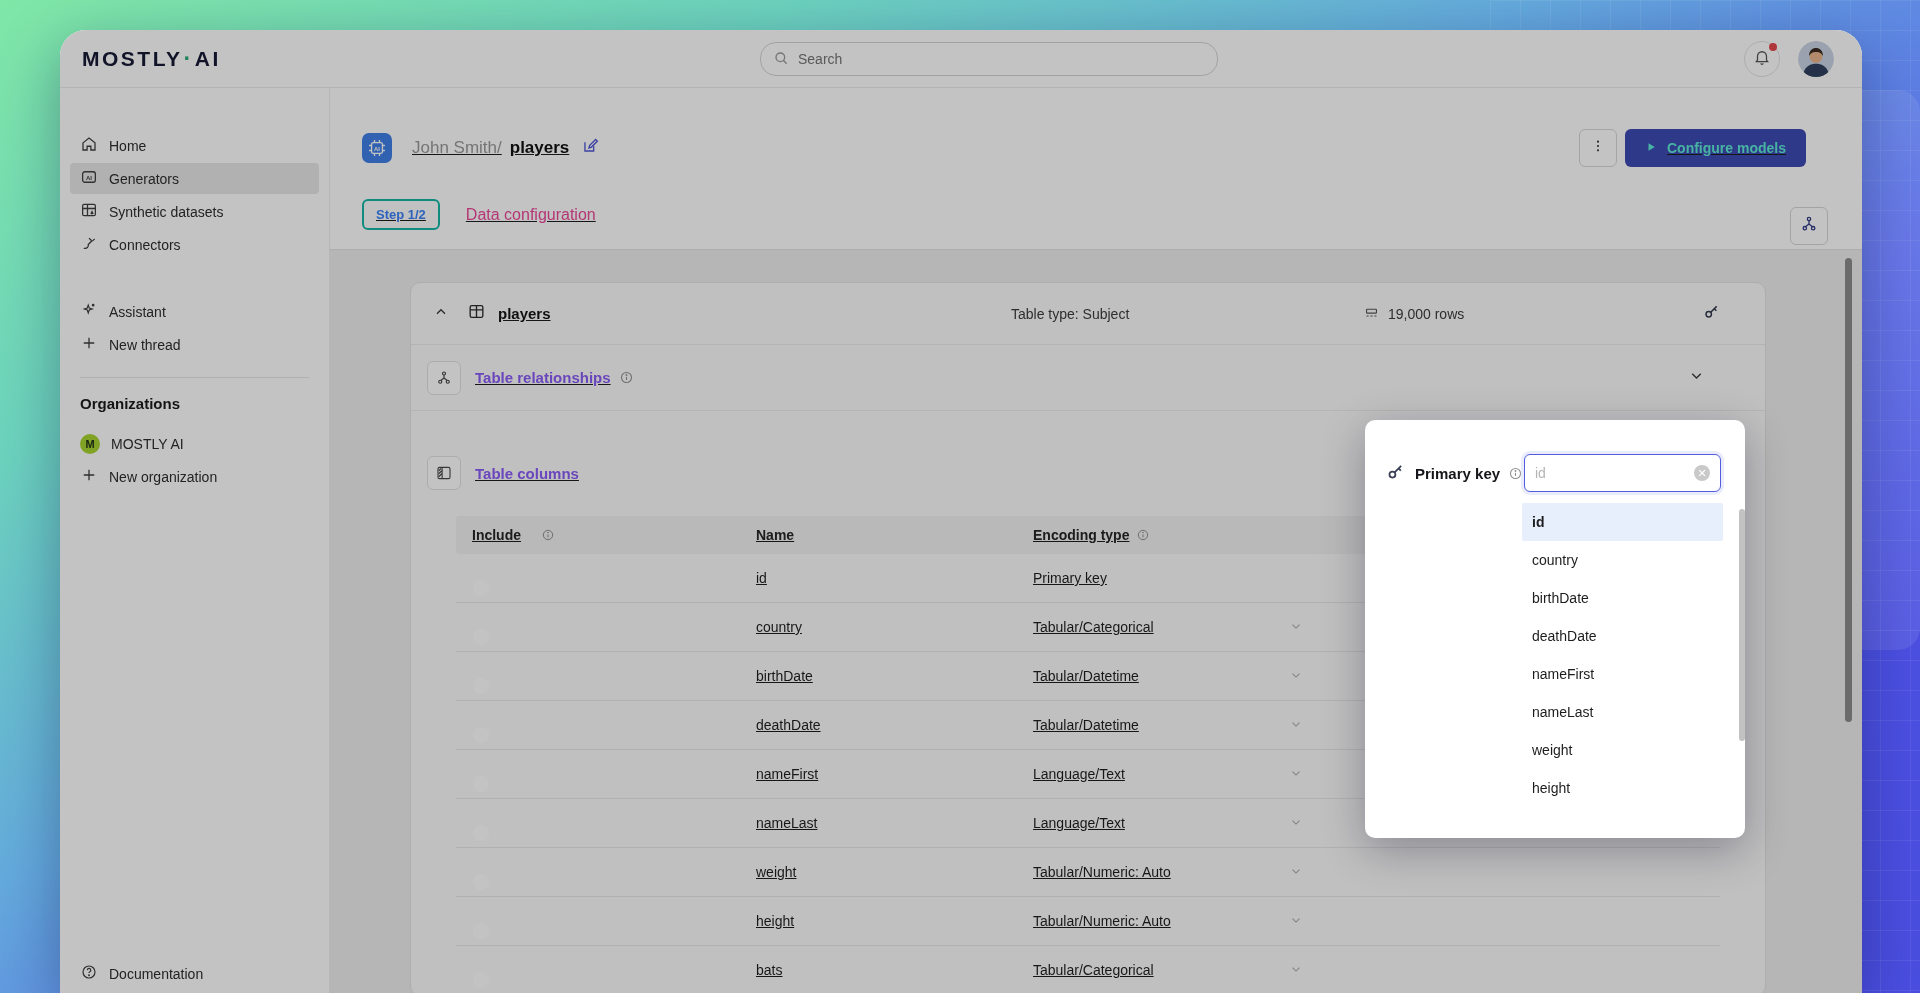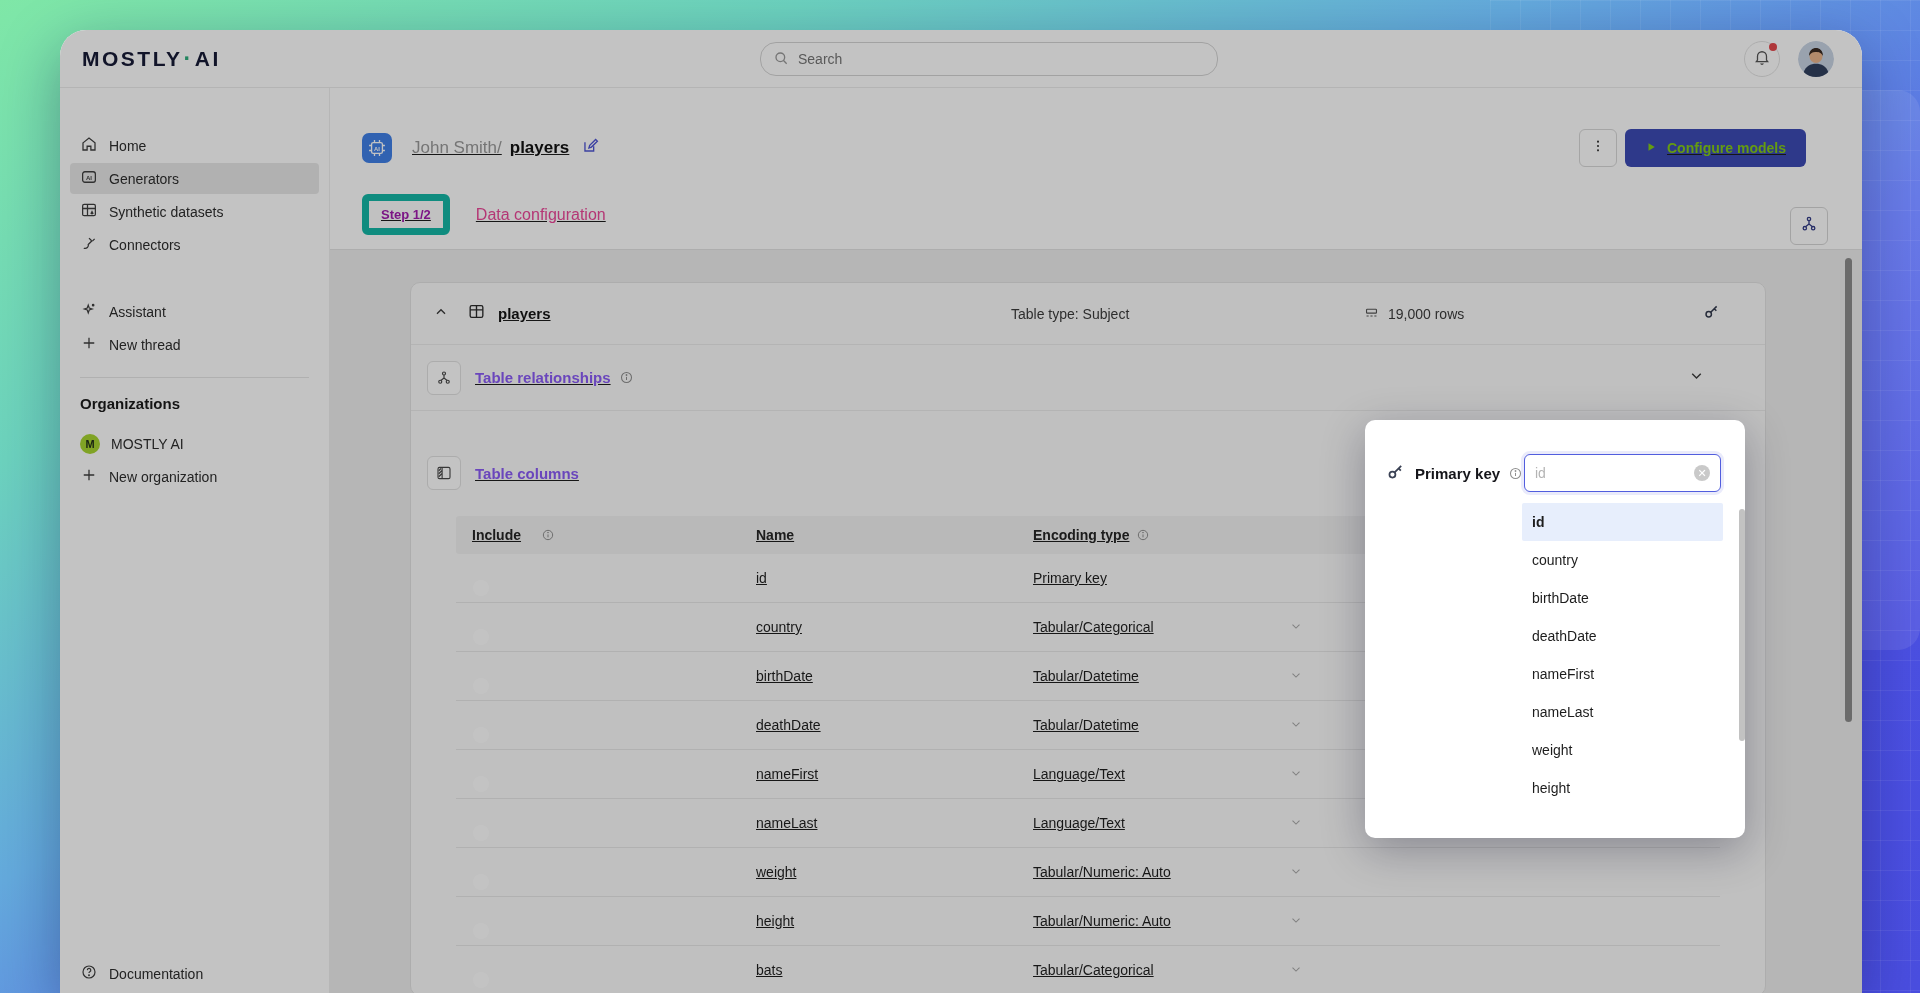--- a/index.html
+++ b/index.html
@@ -48,24 +48,24 @@
   
   .content{flex:1;display:flex;flex-direction:column;background:#fff;position:relative;min-width:0;text-decoration:underline;}
   .page-header{height:92px;display:flex;align-items:center;padding:28px 56px 0 32px;background:#fff;}
   .bc-icon{width:30px;height:30px;border-radius:7px;background:#4080e8;color:#fff;display:flex;align-items:center;justify-content:center;}
   .breadcrumb{display:flex;align-items:center;gap:8px;margin-left:20px;font-size:17px;}
   .bc-owner{color:#9a9a9a;}
   .bc-name{color:#121212;font-weight:700;}
   .edit-ic{color:#4f55d4;margin-left:4px;}
   .header-actions{margin-left:auto;display:flex;gap:8px;align-items:center;}
   .kebab-btn{width:38px;height:38px;border:1px solid #d8d8d8;border-radius:6px;background:#fff;display:flex;align-items:center;justify-content:center;color:#3a3a3a;}
-  .primary-btn{height:38px;padding:0 20px;border:0;border-radius:6px;background:#3d4bb5;color:#84cc16;font-size:14px;font-weight:600;display:flex;align-items:center;gap:10px;}
+  .primary-btn{height:38px;padding:0 20px;border:0;border-radius:6px;background:#3d4bb5;color:#5eead4;font-size:14px;font-weight:600;display:flex;align-items:center;gap:10px;}
 
   .step-row{height:70px;display:flex;align-items:center;padding:0 34px 0 32px;border-bottom:1px solid #e2e2e2;background:#fff;position:relative;}
-  .step-chip{padding:6px 12px;border:7px solid #14b8a6;border-radius:6px;background:#fdfdfd;font-size:13px;font-weight:600;color:#a21caf;}
+  .step-chip{padding:6px 12px;border:2px solid #14b8a6;border-radius:6px;background:#fdfdfd;font-size:13px;font-weight:600;color:#3b82f6;}
   .step-title{margin-left:26px;font-size:16px;color:#ec4899;}
   .tree-btn{position:absolute;right:34px;top:27px;width:38px;height:38px;border:1px solid #d6d6d6;border-radius:6px;background:#fff;display:flex;align-items:center;justify-content:center;color:#343d87;}
 
   .scroll-panel{flex:1;background:#efefef;overflow:hidden;}
   .card{margin:32px 96px 0 80px;background:#fcfcfc;border:1px solid #e3e3e3;border-radius:10px;}
   .card-header{height:62px;display:flex;align-items:center;padding:0 22px;border-bottom:1px solid #ececec;position:relative;}
   .card-title{font-size:15px;font-weight:700;color:#161616;margin-left:12px;}
   .chev{color:#3a3a3a;}
   .card-table-ic{color:#2c2c2c;margin-left:18px;}
   .meta-type{position:absolute;left:600px;font-size:14px;color:#3c3c3c;}

